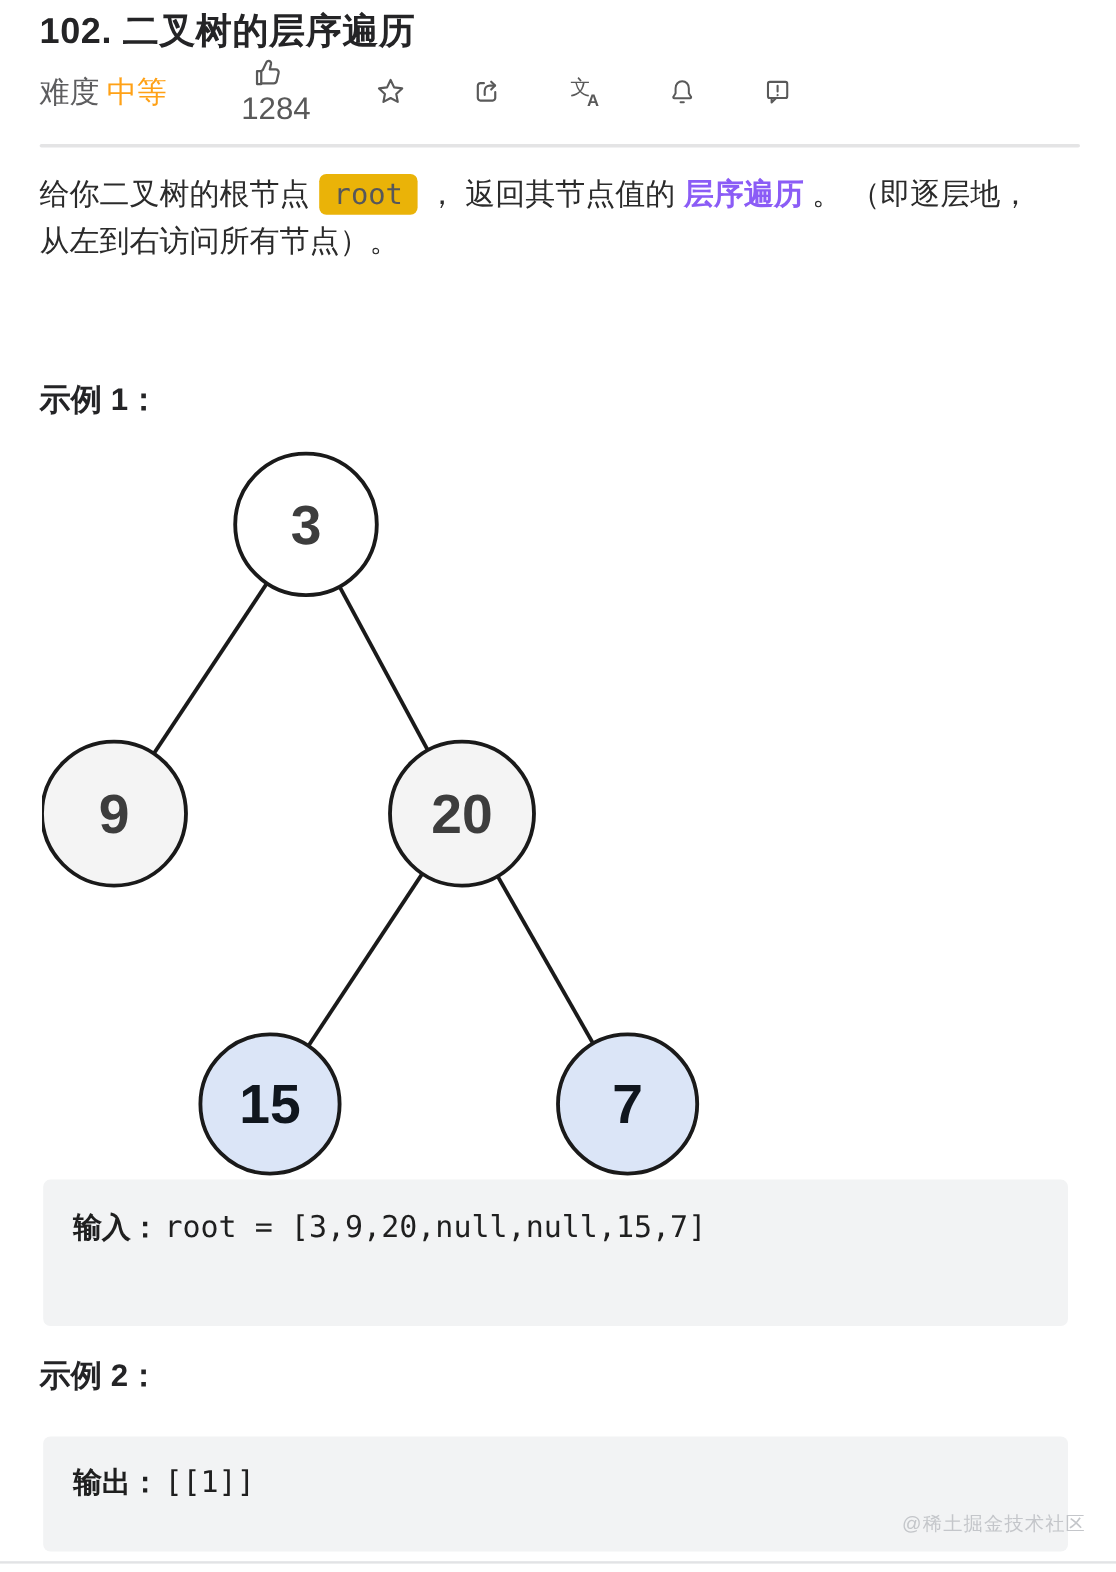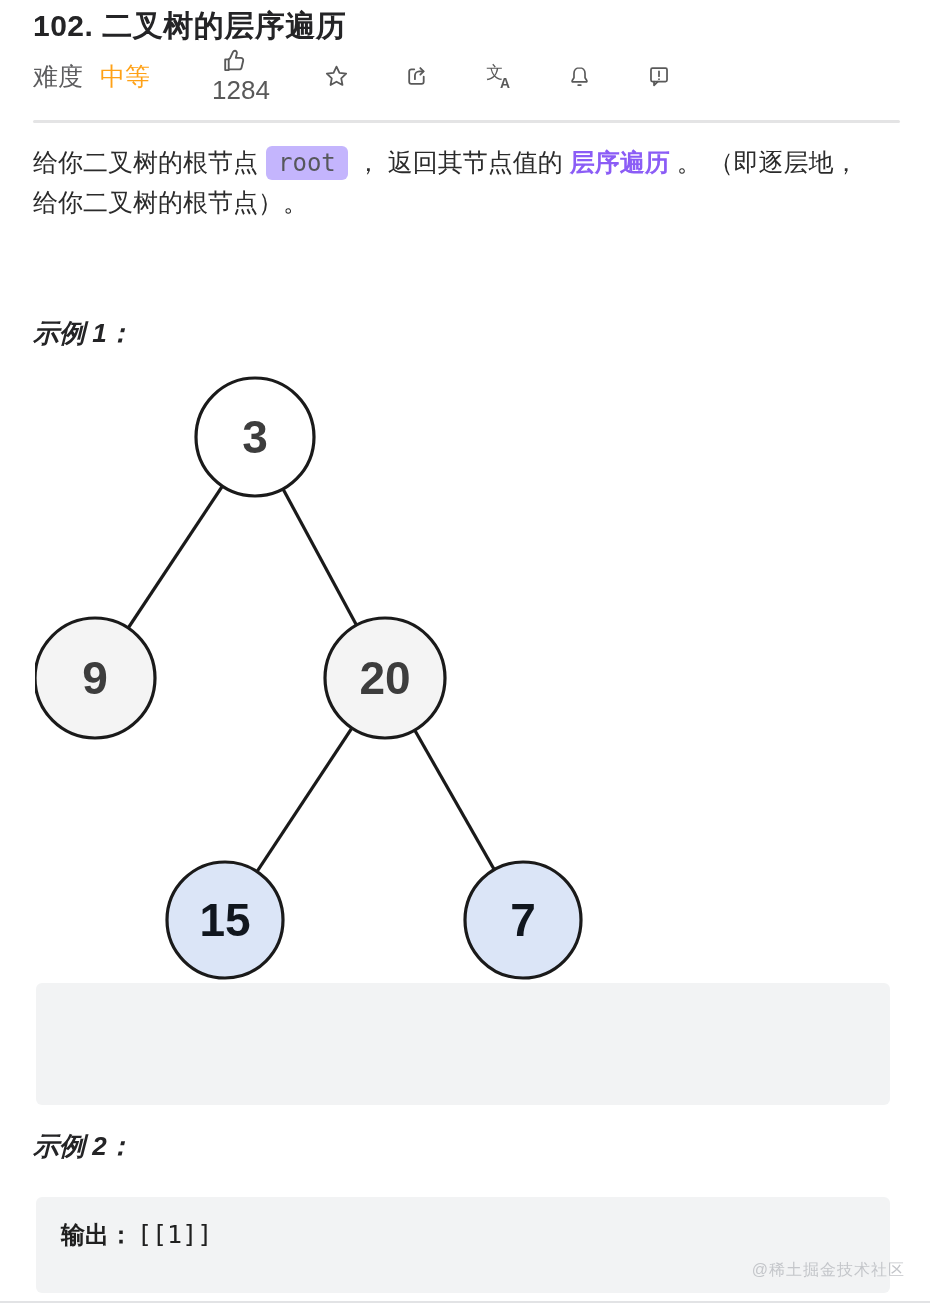--- a/index.html
+++ b/index.html
@@ -9,44 +9,44 @@
   }
   .title{
     position:absolute;left:33px;top:6px;font-size:30px;font-weight:700;color:#242426;
     letter-spacing:.5px;
   }
   .meta{
     position:absolute;left:33px;top:58px;height:36px;display:flex;align-items:center;
     font-size:25px;color:#5d5d5f;
   }
   .meta .difficulty-label{color:#5d5d5f;}
-  .meta .difficulty-value{margin-left:17px;}
+  .meta .difficulty-value{margin-left:6px;}
   .icon-btn{display:inline-flex;align-items:center;cursor:pointer;}
   .icon-btn svg{display:block;}
   .like-group{margin-left:50px;display:inline-flex;align-items:center;flex-direction:column;}
   .like-count{margin-left:12px;font-size:26px;color:#595959;}
   .ml-star{margin-left:53px;}
   .ml-share{margin-left:53px;}
   .ml-translate{margin-left:55px;}
   .ml-bell{margin-left:53px;}
   .ml-feedback{margin-left:54px;}
   .divider{
     position:absolute;left:33px;top:120px;width:867px;height:3px;background:#e4e4e5;border-radius:2px;
   }
   .desc{
     position:absolute;left:33px;top:143px;width:866px;font-size:25px;line-height:39px;color:#2b2b2b;
   }
   .inline-code{
     font-family:"DejaVu Sans Mono","Liberation Mono",monospace;
-    background:#c4b5fd;color:#56575b;border-radius:6px;padding:3px 12px;margin:0 8px;
+    background:#eab308;color:#56575b;border-radius:6px;padding:3px 12px;margin:0 8px;
     font-size:24px;
   }
   .desc b{font-weight:700;color:#8b5cf6;}
   .example-heading{
-    position:absolute;left:33px;font-size:26px;font-weight:700;color:#242426;font-style:italic;
+    position:absolute;left:33px;font-size:26px;font-weight:700;color:#242426;
   }
   .heading-1{top:316px;}
   .heading-2{top:1129px;}
   .tree-wrap{position:absolute;left:35px;top:372px;width:560px;height:612px;}
   .code-block{
     position:absolute;left:36px;width:804px;background:#f2f3f4;border-radius:6px;
     padding:0 25px;overflow:hidden;
   }
   .block-1{top:983px;height:122px;padding-top:20px;box-sizing:content-box;width:804px;height:102px;}
   .block-2{top:1197px;height:78px;padding-top:18px;}
@@ -131,21 +131,21 @@
       </span>
     </span>
   </div>
 
   <div class="divider"></div>
 
   <div class="desc">
     <span>给你二叉树的根节点</span><span class="inline-code">root</span><span>， 返回其节点值的</span>
     <b>层序遍历</b>
     <span>。 （即逐层地，</span><br>
-    <span>给你二叉树的根节点）。</span>
+    <span>从左到右访问所有节点）。</span>
   </div>
 
   <div class="example-heading heading-1">示例 1：</div>
 
   <div class="tree-wrap">
     <svg width="560" height="612" viewBox="0 0 560 612">
         <line x1="220" y1="65" x2="60" y2="306" stroke="#1a1a1a" stroke-width="3.2"></line>
         <line x1="220" y1="65" x2="350" y2="306" stroke="#1a1a1a" stroke-width="3.2"></line>
         <line x1="350" y1="306" x2="190" y2="548" stroke="#1a1a1a" stroke-width="3.2"></line>
         <line x1="350" y1="306" x2="488" y2="548" stroke="#1a1a1a" stroke-width="3.2"></line>
@@ -156,20 +156,23 @@
         <circle cx="350" cy="306" r="60" fill="#f4f4f4" stroke="#1a1a1a" stroke-width="3.2"></circle>
         <text x="350" y="322" text-anchor="middle" font-size="46" font-weight="700" fill="#3d3d3d" font-family="&quot;Liberation Sans&quot;,&quot;DejaVu Sans&quot;,sans-serif">20</text>
         <circle cx="190" cy="548" r="58" fill="#dbe5f7" stroke="#1a1a1a" stroke-width="3.2"></circle>
         <text x="190" y="564" text-anchor="middle" font-size="46" font-weight="700" fill="#10161e" font-family="&quot;Liberation Sans&quot;,&quot;DejaVu Sans&quot;,sans-serif">15</text>
         <circle cx="488" cy="548" r="58" fill="#dbe5f7" stroke="#1a1a1a" stroke-width="3.2"></circle>
         <text x="488" y="564" text-anchor="middle" font-size="46" font-weight="700" fill="#10161e" font-family="&quot;Liberation Sans&quot;,&quot;DejaVu Sans&quot;,sans-serif">7</text>
       </svg>
   </div>
 
   <div class="code-block block-1">
+    <div class="code-line">
+      <span class="code-label">输入：</span><span class="code-text">root = [3,9,20,null,null,15,7]</span>
+    </div>
   </div>
 
   <div class="example-heading heading-2">示例 2：</div>
 
   <div class="code-block block-2">
     <div class="code-line">
       <span class="code-label">输出：</span><span class="code-text">[[1]]</span>
     </div>
   </div>
 

